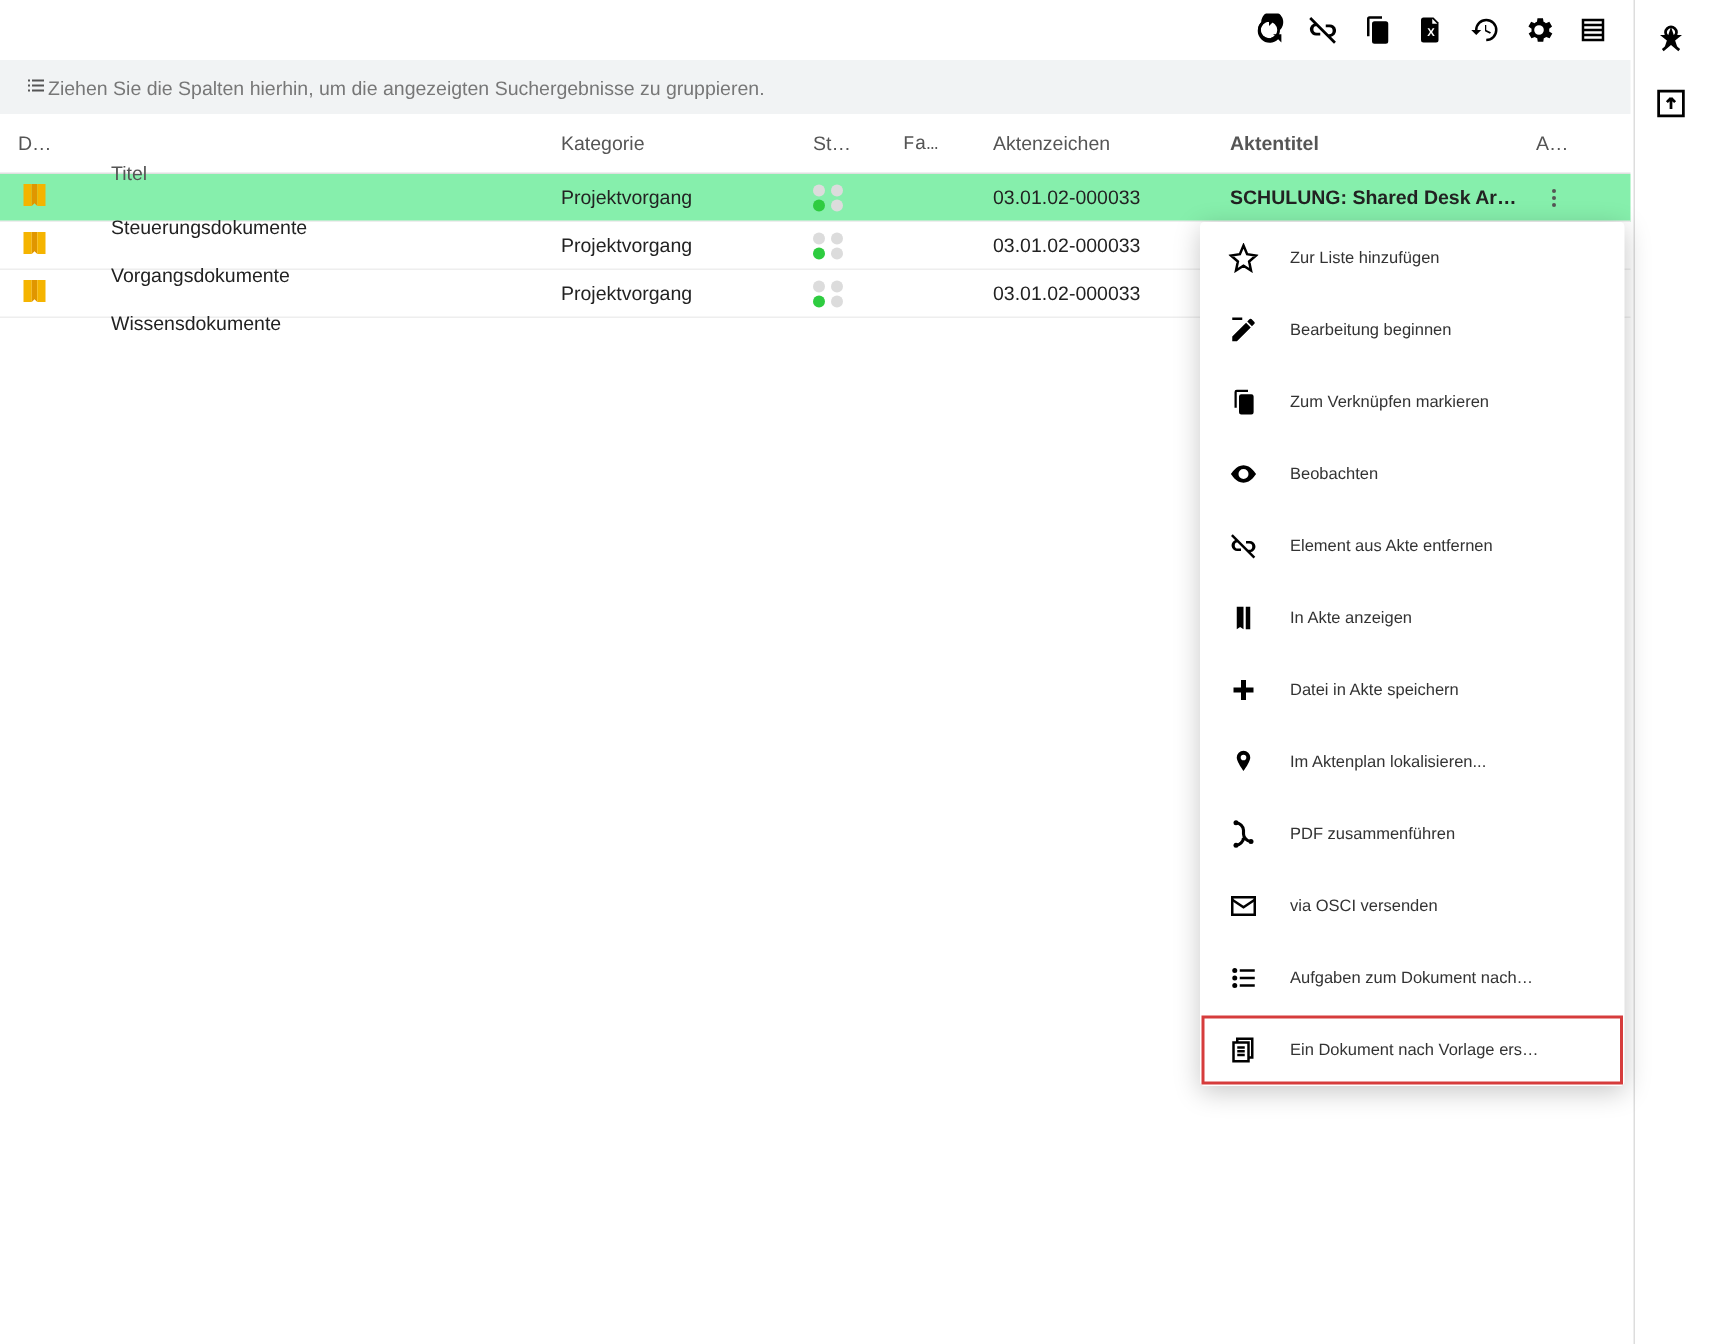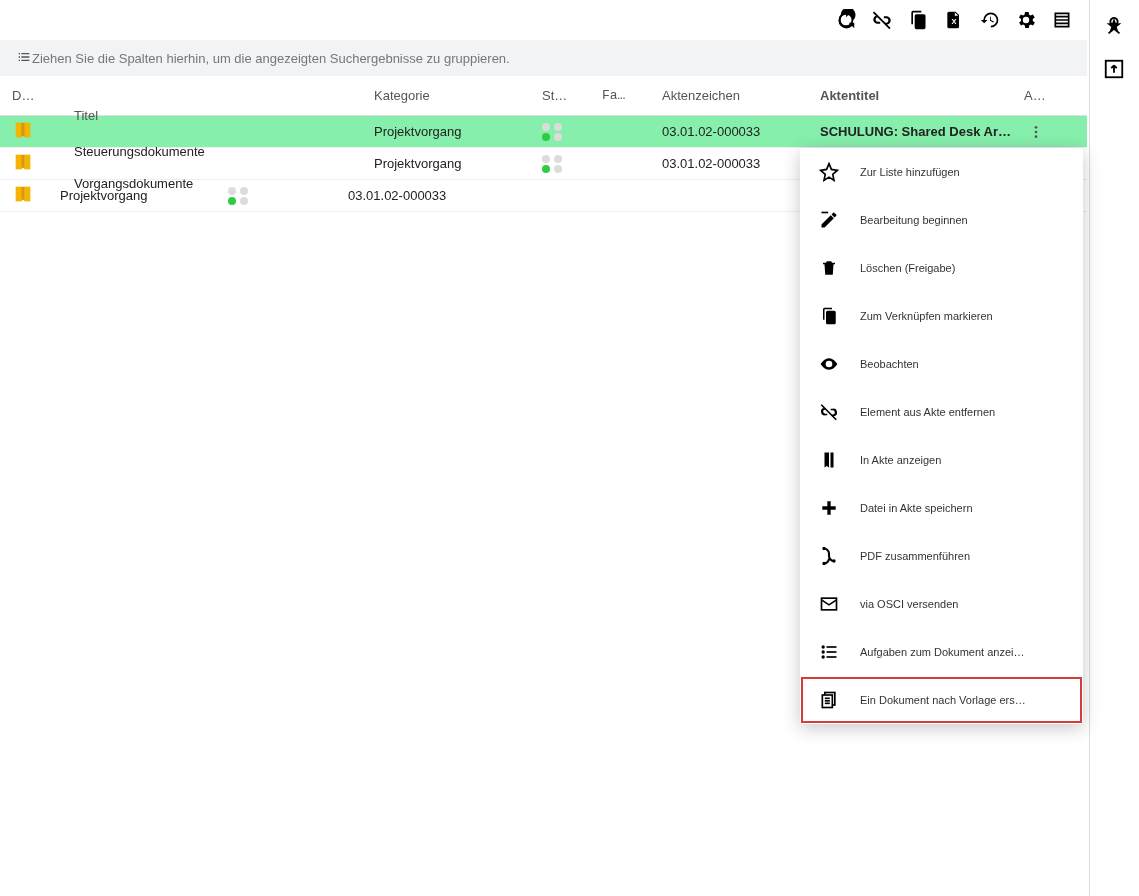--- a/index.html
+++ b/index.html
@@ -194,20 +194,21 @@
     <div class="col-at ell"></div>
     <div class="col-a"></div>
   </div>
 
   <div class="row">
     <div class="col-d"><svg class="folder-icon" viewBox="0 0 24 24">
           <path fill="#f5b400" d="M4 4h6v16H4z"></path>
           <path fill="#e09600" d="M10 4h4v16l-2-2-2 2z"></path>
           <path fill="#f5b400" d="M14 4h6v16h-6z"></path>
         </svg></div>
+    <div class="col-t">Wissensdokumente</div>
     <div class="col-k">Projektvorgang</div>
     <div class="col-st">
         <div class="status-dots">
           <div class="dot"></div>
           <div class="dot"></div>
           <div class="dot g"></div>
           <div class="dot"></div>
         </div>
       </div>
     <div class="col-fa"></div>
@@ -249,28 +250,20 @@
         <svg width="20" height="20" viewBox="0 0 24 24" fill="#000">
           <path d="M3 17.25V21h3.75L17.81 9.94l-3.75-3.75L3 17.25zM20.71 7.04a1 1 0 000-1.41l-2.34-2.34a1 1 0 00-1.41 0L15 5.25l3.75 3.75 1.96-1.96z"></path>
           <path fill="none" stroke="#000" stroke-width="2" d="M3 3h8"></path>
         </svg>
       </span>
     <span class="ell">Bearbeitung beginnen</span>
   </div>
   <div class="mitem">
     <span class="micon">
         <svg width="18" height="18" viewBox="0 0 24 24" fill="#000">
-          <path d="M6 7h12l-1 14H7L6 7zm3-4h6l1 2H8l1-2zM4 5h16v2H4z"></path>
-        </svg>
-      </span>
-    <span class="ell">Löschen (Freigabe)</span>
-  </div>
-  <div class="mitem">
-    <span class="micon">
-        <svg width="18" height="18" viewBox="0 0 24 24" fill="#000">
           <path d="M16 1H6a2 2 0 00-2 2v14h2V3h10V1zm3 4H10a2 2 0 00-2 2v14a2 2 0 002 2h9a2 2 0 002-2V7a2 2 0 00-2-2z"></path>
         </svg>
       </span>
     <span class="ell">Zum Verknüpfen markieren</span>
   </div>
   <div class="mitem">
     <span class="micon">
         <svg width="20" height="20" viewBox="0 0 24 24" fill="#000">
           <path d="M12 5C6 5 2 12 2 12s4 7 10 7 10-7 10-7-4-7-10-7zm0 11a4 4 0 110-8 4 4 0 010 8z"></path>
         </svg>
@@ -293,20 +286,28 @@
       </span>
     <span class="ell">In Akte anzeigen</span>
   </div>
   <div class="mitem">
     <span class="micon">
         <svg width="20" height="20" viewBox="0 0 24 24" fill="#000">
           <path d="M10 4h4v6h6v4h-6v6h-4v-6H4v-4h6V4z"></path>
         </svg>
       </span>
     <span class="ell">Datei in Akte speichern</span>
+  </div>
+  <div class="mitem">
+    <span class="micon">
+        <svg width="18" height="18" viewBox="0 0 24 24" fill="#000">
+          <path d="M12 2a6 6 0 00-6 6c0 4 6 12 6 12s6-8 6-12a6 6 0 00-6-6zm0 8.5A2.5 2.5 0 1114.5 8 2.5 2.5 0 0112 10.5z"></path>
+        </svg>
+      </span>
+    <span class="ell">Im Aktenplan lokalisieren...</span>
   </div>
   <div class="mitem">
     <span class="micon">
         <svg width="20" height="20" viewBox="0 0 24 24" fill="#000">
           <path d="M6 3c3 0 6 3 6 6v3c0 3 3 6 6 6M6 21c3 0 6-3 6-6" stroke="#000" stroke-width="2.5" fill="none"></path>
           <circle cx="6" cy="3" r="2"></circle>
           <circle cx="6" cy="21" r="2"></circle>
           <circle cx="18" cy="18" r="2"></circle>
         </svg>
       </span>
@@ -325,21 +326,21 @@
     <span class="micon">
         <svg width="20" height="20" viewBox="0 0 24 24" fill="#000">
           <circle cx="5" cy="6" r="2"></circle>
           <circle cx="5" cy="12" r="2"></circle>
           <circle cx="5" cy="18" r="2"></circle>
           <rect x="9" y="5" width="12" height="2"></rect>
           <rect x="9" y="11" width="12" height="2"></rect>
           <rect x="9" y="17" width="12" height="2"></rect>
         </svg>
       </span>
-    <span class="ell">Aufgaben zum Dokument anzei…</span>
+    <span class="ell">Aufgaben zum Dokument nach…</span>
   </div>
   <div class="mitem hl">
     <span class="micon">
         <svg width="20" height="20" viewBox="0 0 24 24" fill="none" stroke="#000" stroke-width="2">
           <rect x="7" y="3" width="12" height="15"></rect>
           <rect x="4" y="6" width="12" height="15" fill="#fff"></rect>
           <line x1="7" y1="10" x2="13" y2="10"></line>
           <line x1="7" y1="13" x2="13" y2="13"></line>
           <line x1="7" y1="16" x2="13" y2="16"></line>
         </svg>

